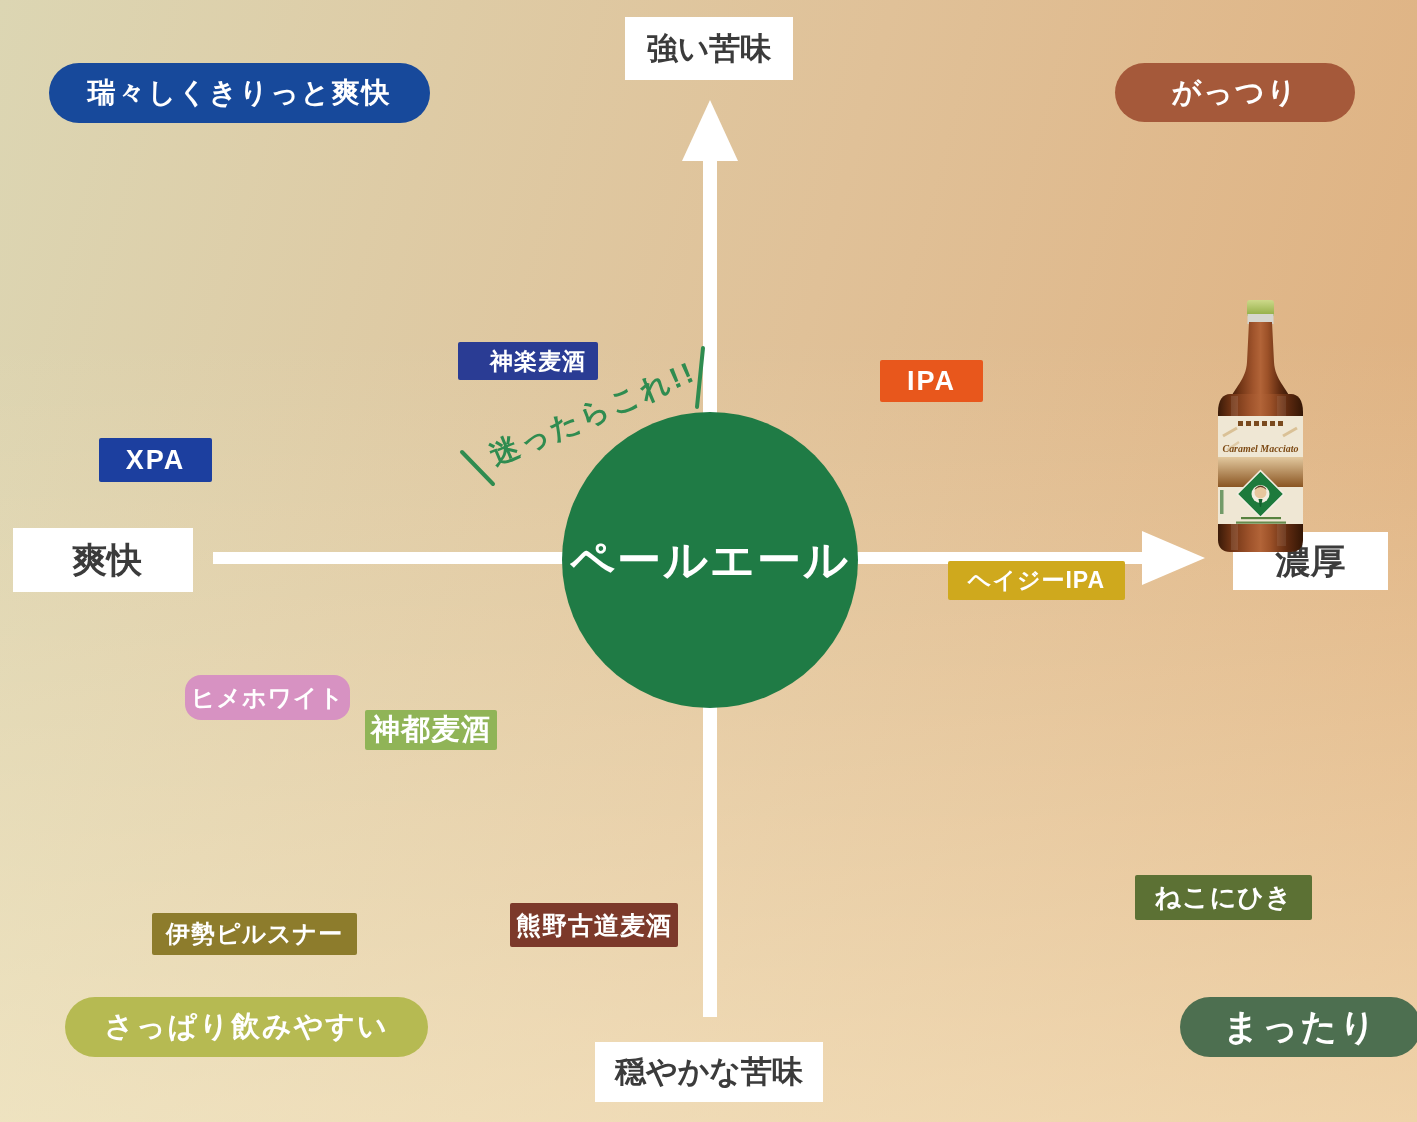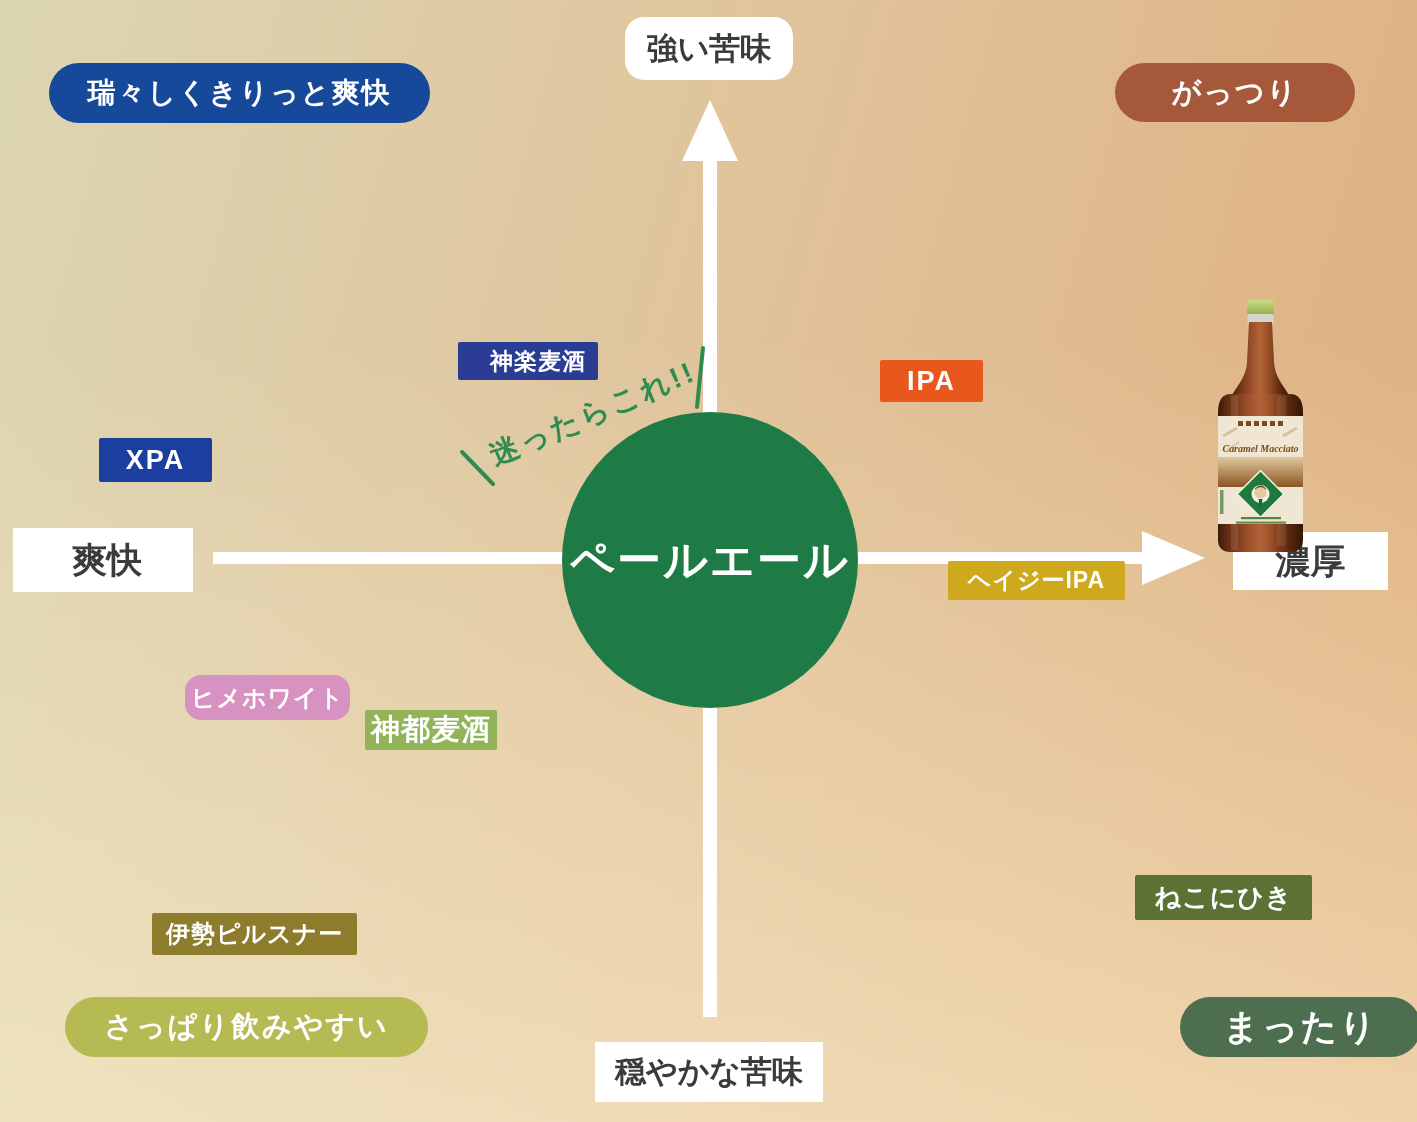--- a/index.html
+++ b/index.html
@@ -19,21 +19,21 @@
   .h-line{left:213px;top:552px;width:937px;height:12px;}
   .arrow-up{left:682px;top:100px;width:0;height:0;
     border-left:28px solid transparent;border-right:28px solid transparent;
     border-bottom:61px solid #ffffff;}
   .arrow-right{left:1142px;top:531px;width:0;height:0;
     border-top:27px solid transparent;border-bottom:27px solid transparent;
     border-left:63px solid #ffffff;}
 
   
   .axis-label{background:#ffffff;color:#3b3b3b;font-weight:700;}
-  .ax-top{left:625px;top:17px;width:168px;height:63px;font-size:31px;border-radius:19px;}
+  .ax-top{left:625px;top:17px;width:168px;height:63px;font-size:31px;}
   .ax-bottom{left:595px;top:1042px;width:228px;height:60px;font-size:31px;}
   .ax-left{left:13px;top:528px;width:172px;height:64px;font-size:35px;padding-left:8px;}
   .ax-right{left:1233px;top:532px;width:155px;height:58px;font-size:35px;}
 
   
   .pill{border-radius:30px;color:#ffffff;font-weight:700;letter-spacing:2px;}
   .q-tl{left:49px;top:63px;width:381px;height:60px;font-size:28px;}
   .q-tr{left:1115px;top:63px;width:240px;height:59px;font-size:29px;}
   .q-bl{left:65px;top:997px;width:363px;height:60px;font-size:29px;}
   .q-br{left:1180px;top:997px;width:241px;height:60px;font-size:36px;}
@@ -84,20 +84,21 @@
 
   <div class="abs flexc center-circle" style="background-color: rgb(31, 123, 69);">ペールエール</div>
 
   <div class="abs flexc tag t-kagura" style="background-color: rgb(42, 60, 148); padding-left: 20px;">神楽麦酒</div>
   <div class="abs flexc tag t-xpa" style="background-color: rgb(28, 63, 159);">XPA</div>
   <div class="abs flexc tag t-ipa" style="background-color: rgb(232, 87, 28);">IPA</div>
   <div class="abs flexc tag t-hazy" style="background-color: rgb(207, 169, 29);">ヘイジーIPA</div>
   <div class="abs flexc tag t-hime" style="background-color: rgb(215, 146, 194); border-radius: 16px;">ヒメホワイト</div>
   <div class="abs flexc tag t-shinto" style="background-color: rgb(144, 180, 87);">神都麦酒</div>
   <div class="abs flexc tag t-ise" style="background-color: rgb(141, 124, 44);">伊勢ピルスナー</div>
+  <div class="abs flexc tag t-kumano" style="background-color: rgb(124, 57, 42);">熊野古道麦酒</div>
   <div class="abs flexc tag t-neko" style="background-color: rgb(92, 113, 52);">ねこにひき</div>
 
   <div class="abs flexc annotation" style="color: rgb(47, 140, 80);">迷ったらこれ!!</div>
   <svg class="abs overlay-svg" viewBox="0 0 1417 1122" xmlns="http://www.w3.org/2000/svg">
     <line x1="462" y1="452" x2="493" y2="484" stroke="#2f8c50" stroke-width="4" stroke-linecap="round"></line>
     <line x1="703" y1="348" x2="697" y2="407" stroke="#2f8c50" stroke-width="4" stroke-linecap="round"></line>
   </svg>
 
   <svg class="abs bottle-svg" width="87" height="253" viewBox="0 0 87 253" xmlns="http://www.w3.org/2000/svg">
     <defs>

